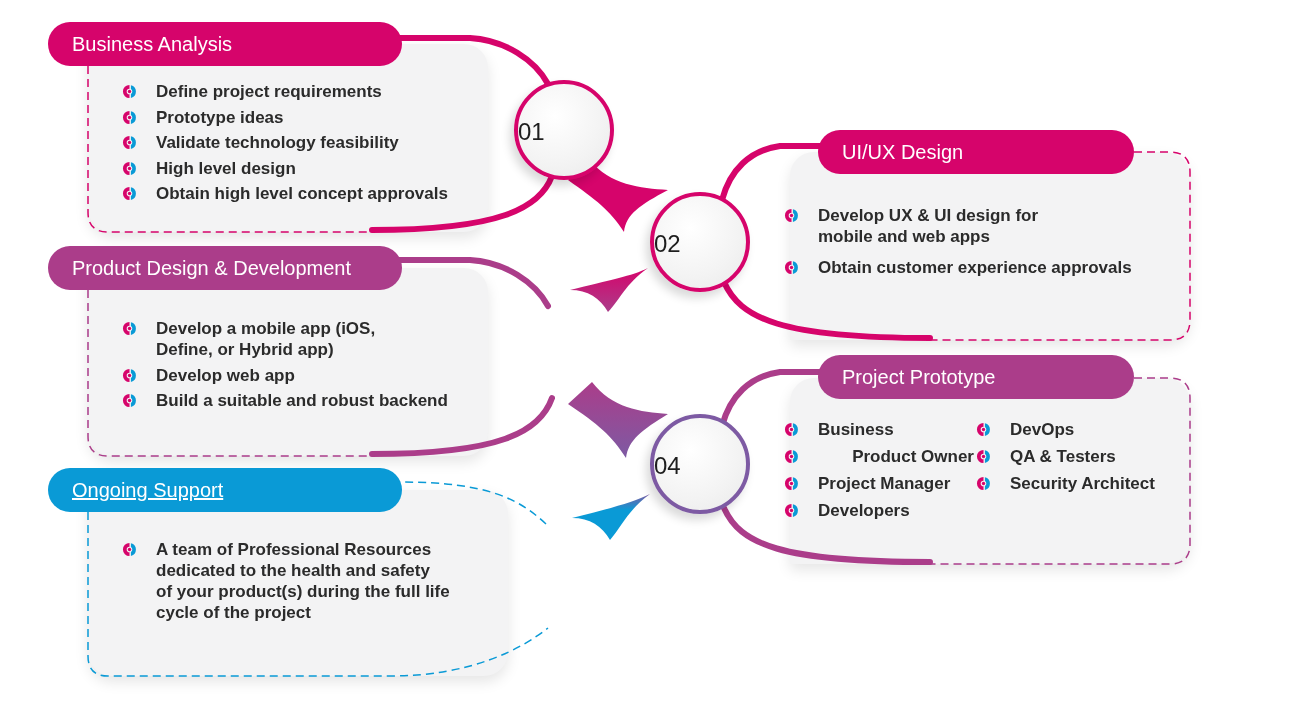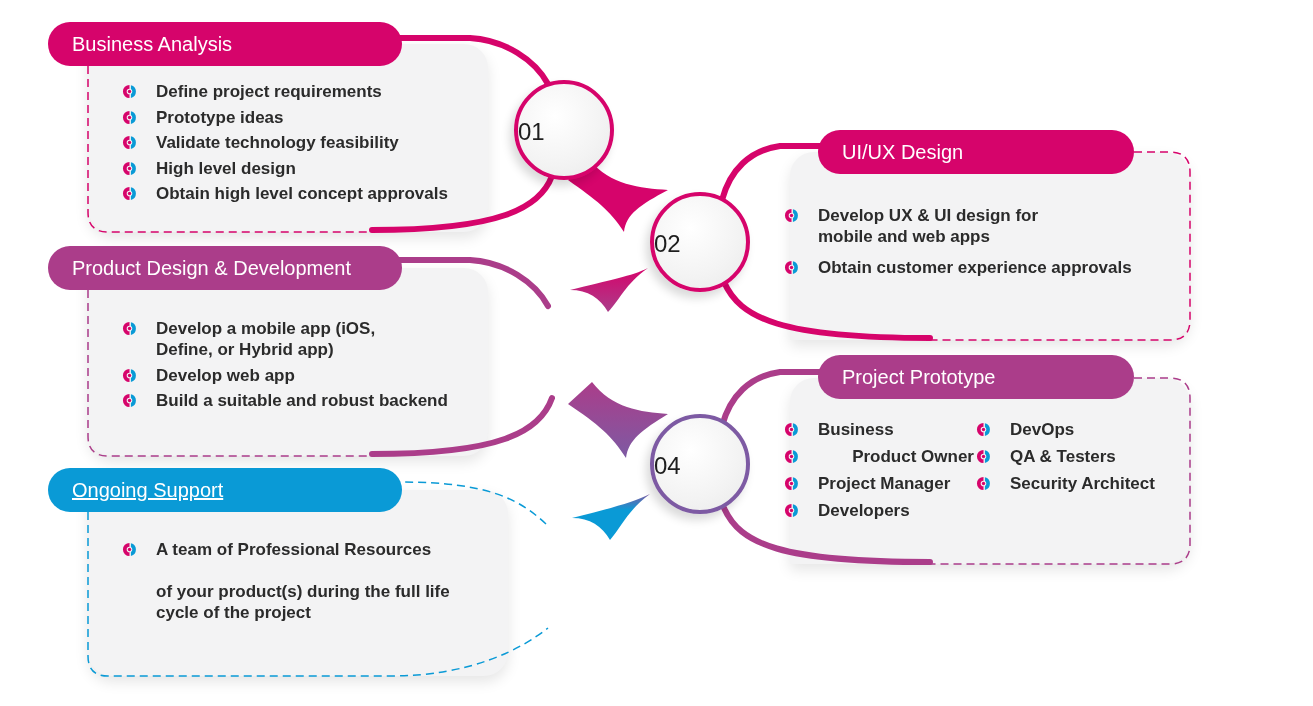--- a/index.html
+++ b/index.html
@@ -184,15 +184,15 @@
           <path d="M8 1 A7 7 0 0 0 8 15 L8 11 A3 3 0 0 1 8 5 Z" fill="#d6046b"></path>
           <path d="M9.5 1.2 A7 7 0 0 1 9.5 14.8 L9.5 10.6 A3 3 0 0 0 9.5 5.4 Z" fill="#0a9ad6"></path>
           <circle cx="8" cy="8" r="1.8" fill="#d6046b"></circle>
         </svg><span>Security Architect</span></li>
     </ul>
   <ul class="list" style="left:122px;top:539px;width:360px;">
       <li><svg viewBox="0 0 16 16" class="bullet">
           <path d="M8 1 A7 7 0 0 0 8 15 L8 11 A3 3 0 0 1 8 5 Z" fill="#d6046b"></path>
           <path d="M9.5 1.2 A7 7 0 0 1 9.5 14.8 L9.5 10.6 A3 3 0 0 0 9.5 5.4 Z" fill="#0a9ad6"></path>
           <circle cx="8" cy="8" r="1.8" fill="#d6046b"></circle>
-        </svg><span>A team of Professional Resources</span><br><br><span>of your product(s) during the full life</span><br><span>cycle of the project</span></li>
+        </svg><span>A team of Professional Resources</span><br><span>dedicated to the health and safety</span><br><span>of your product(s) during the full life</span><br><span>cycle of the project</span></li>
     </ul>
 </div>
 
 </body></html>

